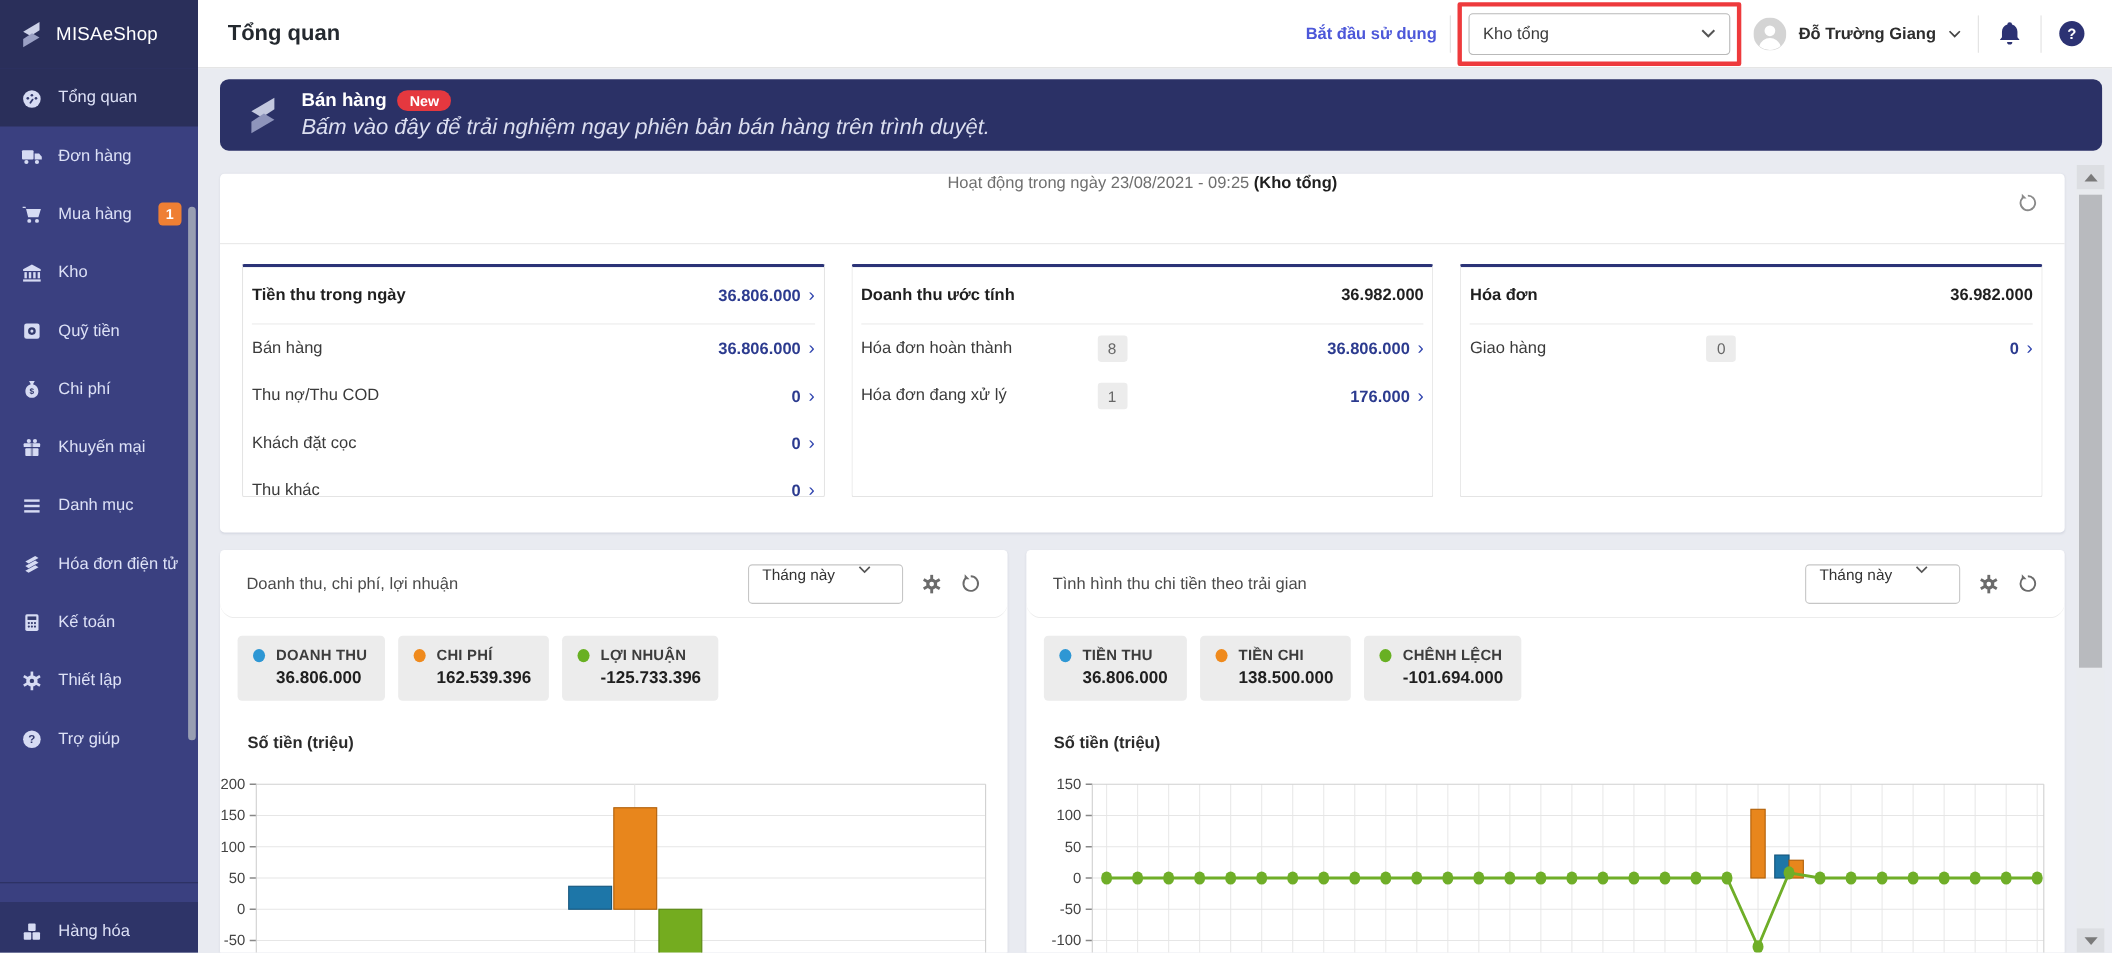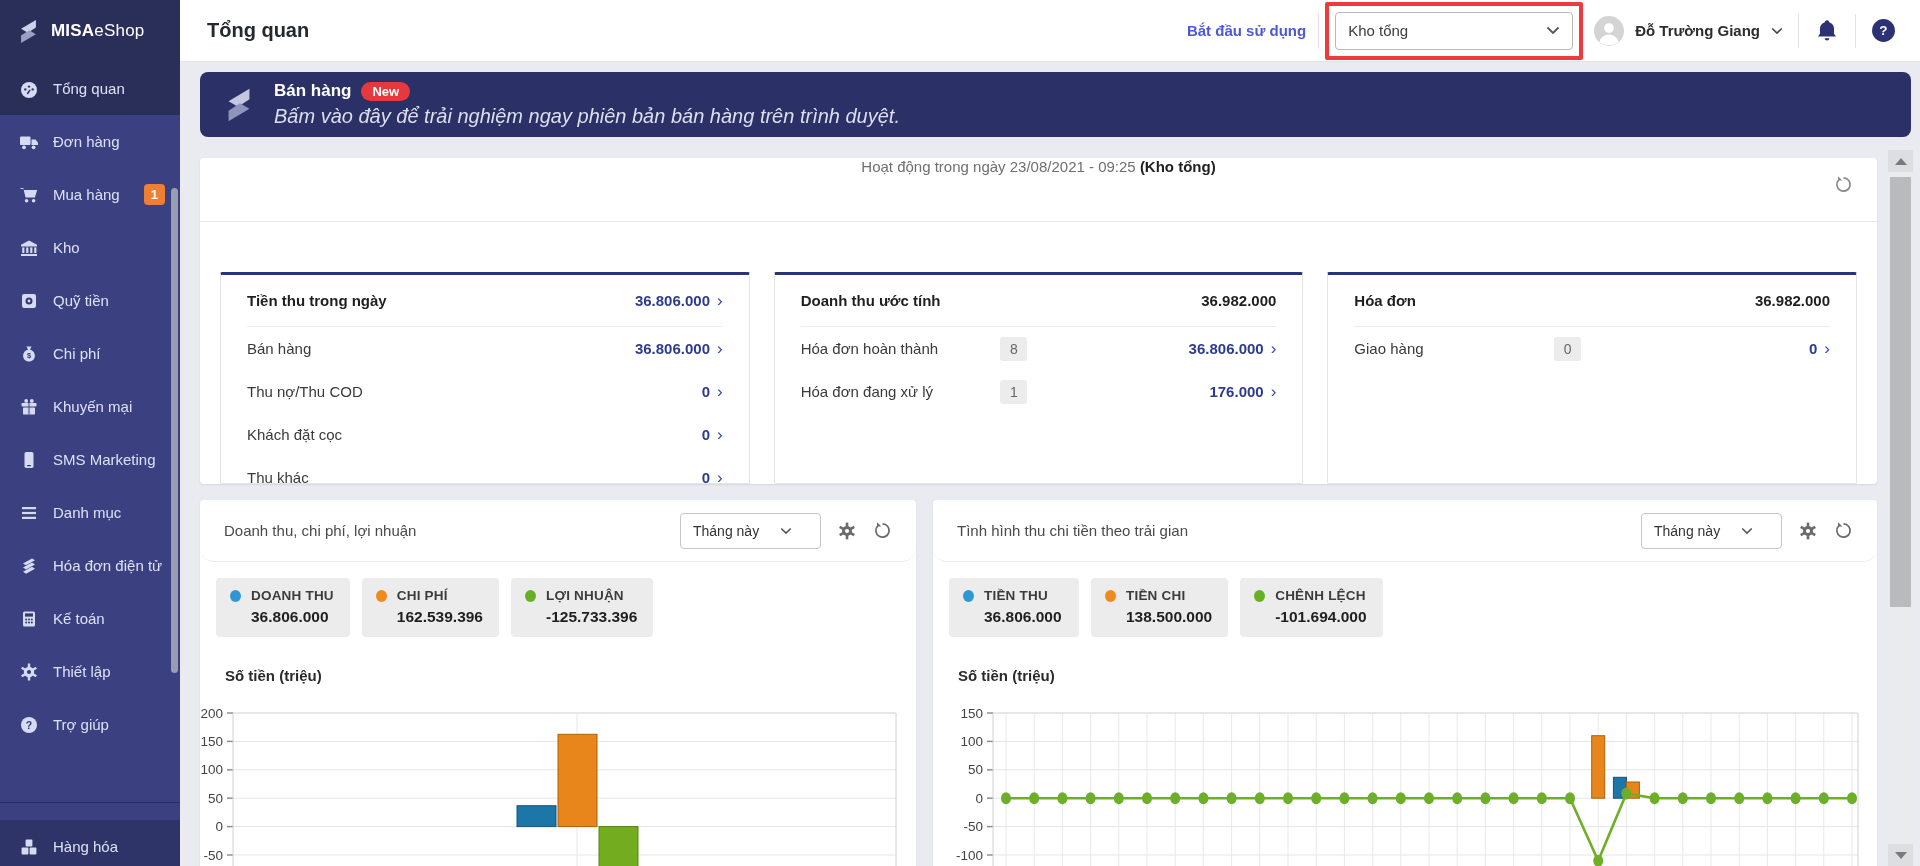--- a/index.html
+++ b/index.html
@@ -15,21 +15,21 @@
   
   .sidebar {
     position: absolute; left: 0; top: 0; width: 180px; height: 866px;
     background: #3a4080; z-index: 30;
   }
   .logo-row {
     height: 62px; background: #2a2f5a; display: flex; align-items: center;
     padding-left: 15px; gap: 9px;
   }
   .logo-text { color: #fff; font-size: 17px; letter-spacing: .2px; white-space: nowrap; }
-  .logo-text b { font-weight: 700; }
+  .logo-text b { font-weight: 400; }
   .logo-text span { font-weight: 400; }
   .side-nav { position: absolute; top: 62px; left: 0; right: 0; }
   .side-item {
     height: 53px; display: flex; align-items: center; padding-left: 19px; gap: 14px;
     color: #dde1f6; font-size: 15px; cursor: pointer; white-space: nowrap;
   }
   .side-item.active { background: #2a2f5a; }
   .side-badge {
     background: #ef7f33; color: #fff; font-size: 13px; font-weight: 700;
     border-radius: 4px; padding: 3px 7px; margin-left: 10px;
@@ -81,21 +81,21 @@
 
   .panel { position: absolute; background: #fff; border-radius: 4px; box-shadow: 0 1px 2px rgba(40,50,90,.10); }
   .panel-activity { left: 200px; top: 158px; width: 1677px; height: 326px; }
   .act-head { height: 64px; display: flex; align-items: center; padding: 0 24px; border-bottom: 1px solid #e8e8e8; flex-direction: column; }
   .act-title { font-size: 15px; color: #6f6f6f; }
   .act-title b { color: #1f1f1f; font-weight: 700; }
   .act-refresh { margin-left: auto; cursor: pointer; }
   .cards { display: flex; gap: 24px; padding: 18px 20px 0 20px; }
   .acard {
     flex: 1; height: 212px; border: 1px solid #e4e4e4; border-top: 3px solid #2b3377;
-    border-radius: 2px; padding: 0 26px; position: relative; background: #fff; margin-top: 32px;
+    border-radius: 2px; padding: 0 8px; position: relative; background: #fff;
   }
   .chead {
     height: 52px; display: flex; align-items: center; justify-content: space-between;
     border-bottom: 1px solid #ececec; font-size: 15px;
   }
   .chead .lbl { font-weight: 700; color: #1f1f1f; }
   .crow { height: 43px; display: flex; align-items: center; justify-content: space-between; font-size: 15px; position: relative; }
   .crow:first-of-type { margin-top: 5px; }
   .crow .lbl { color: #3a3a3a; }
   .val-navy { color: #2c3b8f; font-weight: 700; white-space: nowrap; }
@@ -109,21 +109,21 @@
 
   
   .panel-chart { top: 500px; height: 520px; }
   .panel-chart.left { left: 200px; width: 716px; }
   .panel-chart.right { left: 933px; width: 944px; }
   .ch-head { height: 62px; display: flex; align-items: center; padding: 0 24px; border-bottom: 1px solid #ececec; border-radius: 14px; }
   .ch-title { font-size: 15px; color: #4a4a4a; }
   .ch-controls { margin-left: auto; display: flex; align-items: center; gap: 16px; }
   .select {
     height: 36px; min-width: 141px; border: 1px solid #c6c6c6; border-radius: 4px;
-    display: flex; align-items: center; padding: 0 28px 0 12px; font-size: 14px; color: #333;
+    display: flex; align-items: flex-start; padding: 0 28px 0 12px; font-size: 14px; color: #333;
     cursor: pointer; background: #fff; gap: 18px;
   }
   .select .grow { flex: 1; }
   .chips { display: flex; gap: 12px; padding: 16px 20px 0 16px; }
   .chip { background: #ececec; border-radius: 4px; padding: 10px 16px 11px 14px; min-width: 130px; cursor: pointer; }
   .chip-top { display: flex; align-items: center; gap: 10px; }
   .chip-dot { width: 11px; height: 12px; border-radius: 50%; }
   .chip-label { font-size: 13.5px; font-weight: 700; color: #3c3c3c; letter-spacing: .2px; }
   .chip-val { font-size: 15.5px; font-weight: 700; color: #1f1f1f; margin: 5px 0 0 21px; }
   .axis-title { position: absolute; left: 25px; top: 167px; font-size: 15px; font-weight: 700; color: #2b2b2b; }
@@ -221,29 +221,20 @@
         <span>
           <svg width="20" height="20" viewBox="0 0 20 20" font-family="Liberation Sans, sans-serif">
             <rect x="2.5" y="6" width="15" height="3.4" rx="0.8" fill="#d6dbf3"></rect>
             <rect x="4" y="10.6" width="12" height="6.9" rx="0.8" fill="#d6dbf3"></rect>
             <rect x="8.9" y="6" width="2.2" height="11.5" fill="#333a6e" opacity="0.45"></rect>
             <circle cx="7.2" cy="3.9" r="1.9" fill="#d6dbf3"></circle>
             <circle cx="12.8" cy="3.9" r="1.9" fill="#d6dbf3"></circle>
           </svg>
         </span>
         <span>Khuyến mại</span>
-      </div>
-      <div class="side-item">
-        <span>
-          <svg width="20" height="20" viewBox="0 0 20 20" font-family="Liberation Sans, sans-serif">
-            <rect x="5.5" y="2" width="9" height="16" rx="1.8" fill="#d6dbf3"></rect>
-            <rect x="8" y="15" width="4" height="1.3" rx="0.65" fill="#333a6e"></rect>
-          </svg>
-        </span>
-        <span>SMS Marketing</span>
       </div>
       <div class="side-item">
         <span>
           <svg width="20" height="20" viewBox="0 0 20 20" font-family="Liberation Sans, sans-serif">
             <rect x="3" y="4" width="14" height="2.2" fill="#d6dbf3"></rect>
             <rect x="3" y="8.9" width="14" height="2.2" fill="#d6dbf3"></rect>
             <rect x="3" y="13.8" width="14" height="2.2" fill="#d6dbf3"></rect>
           </svg>
         </span>
         <span>Danh mục</span>

